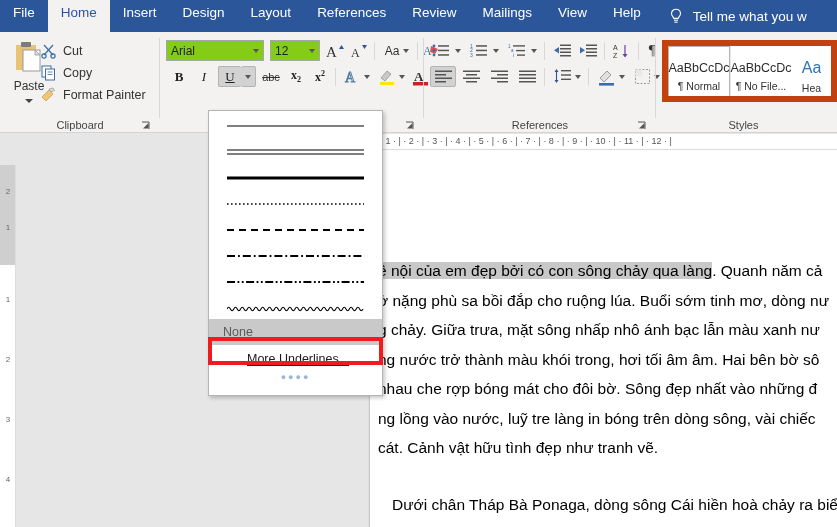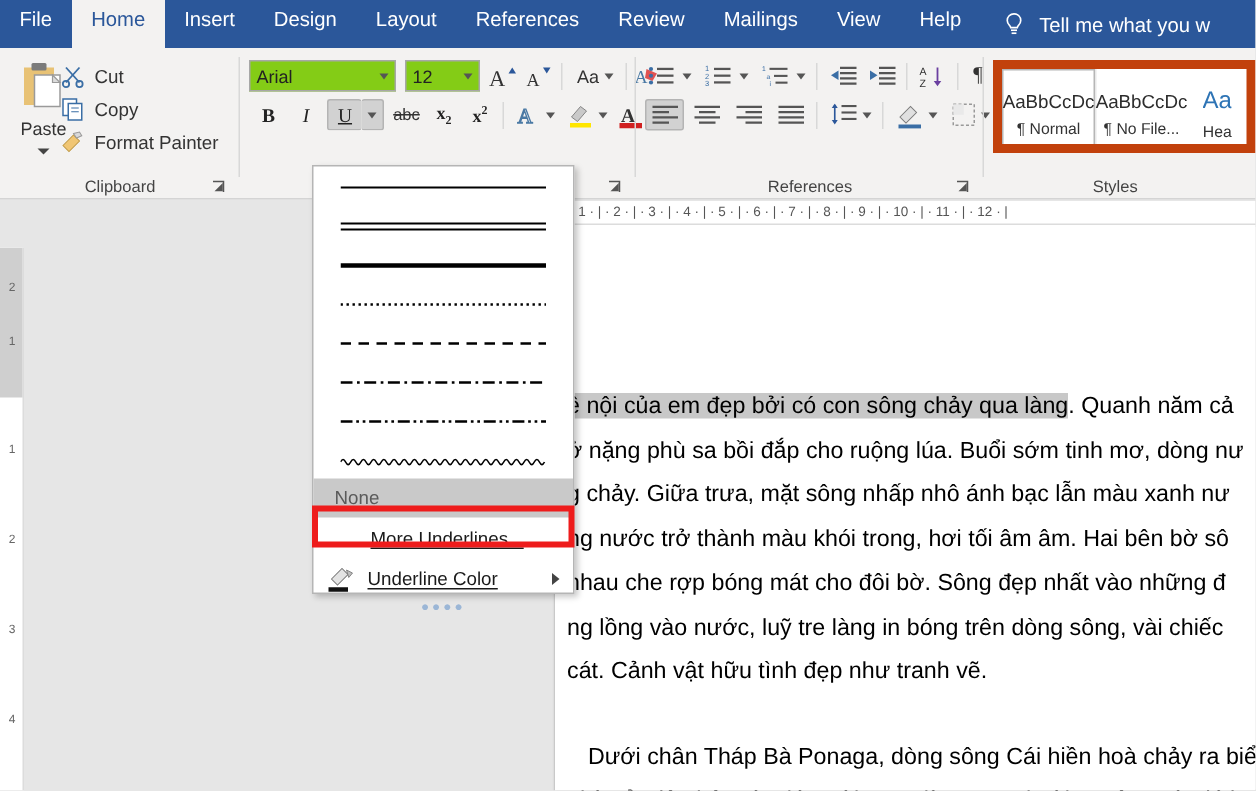--- a/index.html
+++ b/index.html
@@ -631,28 +631,17 @@
   </div>
 
   <div class="u-none">
     <span>None</span>
   </div>
 
   <div class="u-more">
     <span style="text-decoration:underline; text-decoration-skip-ink:none; text-underline-offset:2px;">More Underlines...</span>
   </div>
 
-  <div class="u-color">
-    <span class="u-color-ico">
-      <svg width="22" height="18" viewBox="0 0 22 18">
-        <path d="M4 9 L11 2 L15 6 L8 13 Z" fill="#e3e3e3" stroke="#7a7a7a" stroke-width="0.7"></path>
-        <path d="M14 3 L18 5 L15.5 8 Z" fill="#bfbfbf" stroke="#7a7a7a" stroke-width="0.6"></path>
-        <rect x="2" y="14.5" width="13" height="3" fill="#111"></rect>
-      </svg>
-    </span>
-    <span style="text-decoration:underline; text-underline-offset:2px;">Underline Color</span>
-    <span class="submenu-arrow"></span>
-  </div>
 
   <div class="u-grip">●●●●</div>
 </div>
 
 <div class="redbox"></div>
 
 </body></html>

